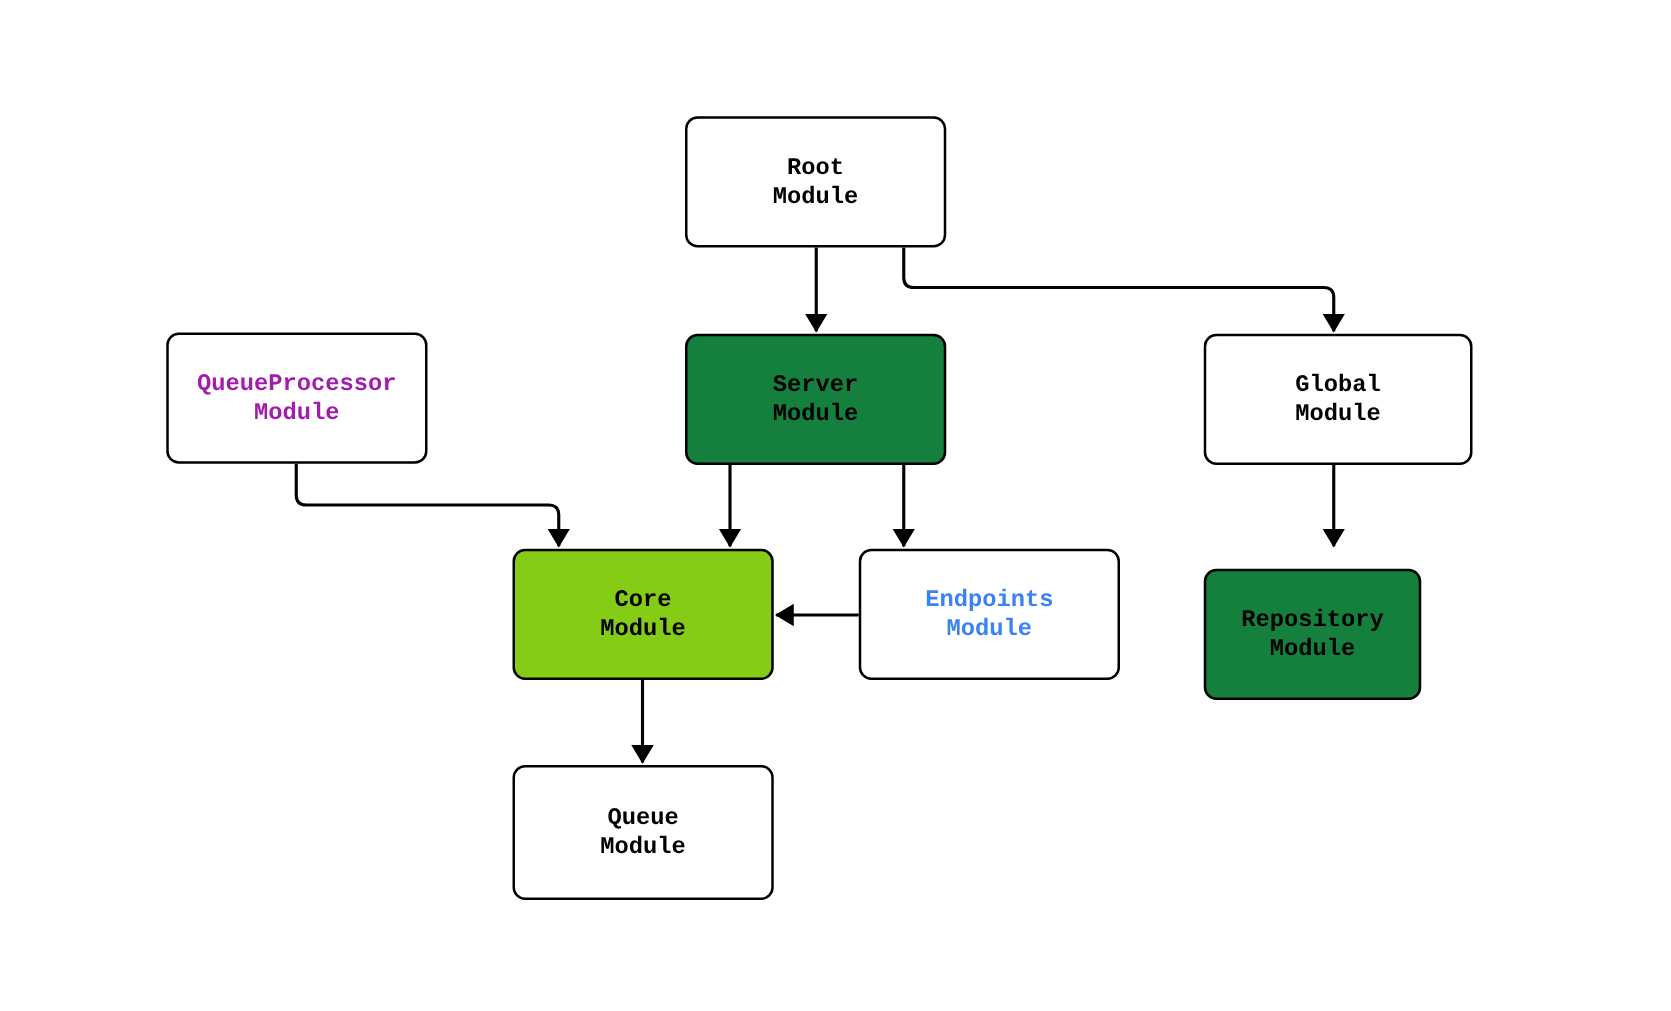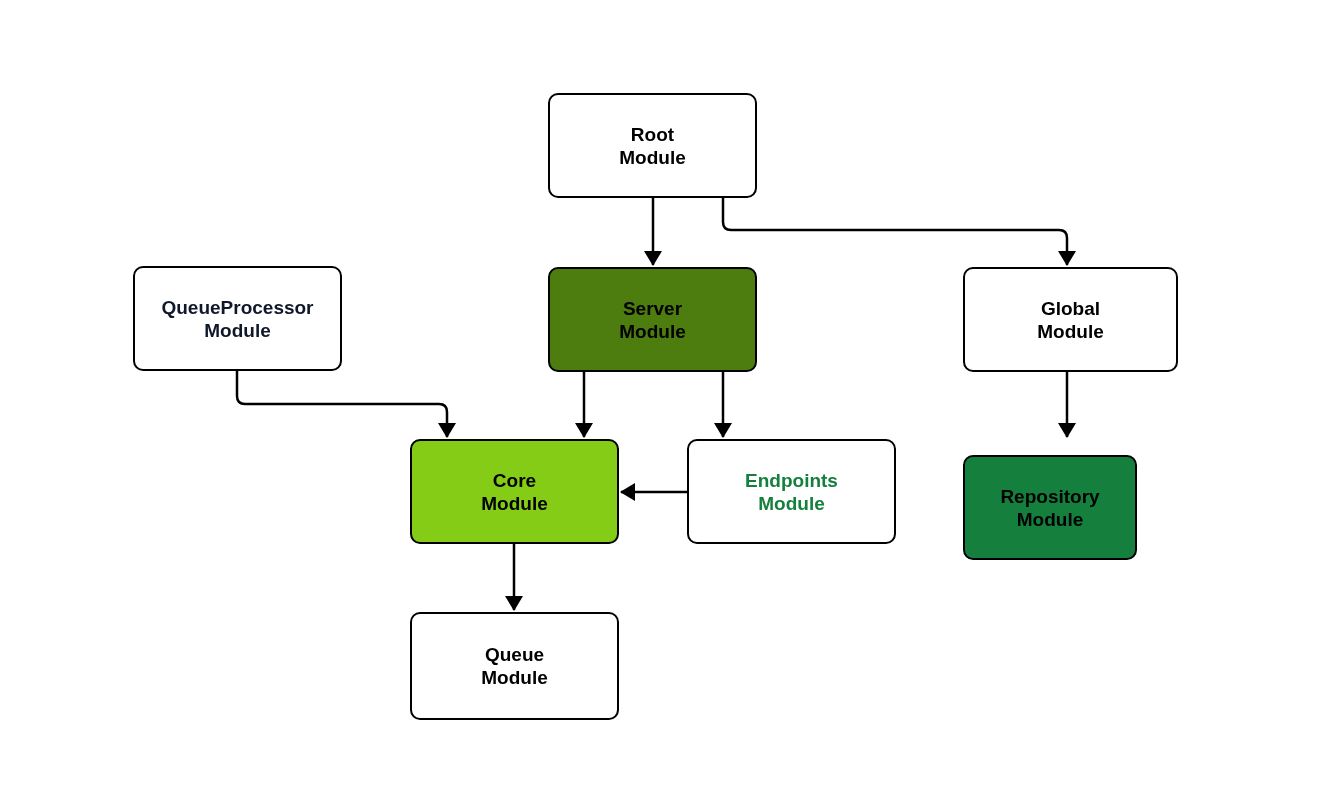--- a/index.html
+++ b/index.html
@@ -27,21 +27,21 @@
     box-sizing: border-box;
     background: #ffffff;
     border: 2.5px solid #000000;
     border-radius: 10px;
     display: flex;
     align-items: center;
     justify-content: center;
     text-align: center;
   }
   .node-label {
-    font-family: Liberation Sans, sans-serif;
+    font-family: Liberation Mono, monospace;
     font-weight: bold;
     font-size: 19px;
     line-height: 23px;
     color: #000000;
     white-space: pre-line;
   }
   .edge {
     fill: none;
     stroke: #000000;
     stroke-width: 2.5px;
@@ -67,37 +67,37 @@
         <path class="edge" d="M1067,372 L1067,437" stroke="#000000" marker-end="url(#arrowhead)"></path>
         <path class="edge" d="M514,544 L514,610" stroke="#000000" marker-end="url(#arrowhead)"></path>
       </g>
   </svg>
   <div id="nodes">
       <div class="node" style="left: 548px; top: 93px; width: 209px; height: 105px; background: rgb(255, 255, 255); border-color: rgb(0, 0, 0);">
         <span class="node-label" style="color: rgb(0, 0, 0);">Root
 Module</span>
       </div>
       <div class="node" style="left: 133px; top: 266px; width: 209px; height: 105px; background: rgb(255, 255, 255); border-color: rgb(0, 0, 0);">
-        <span class="node-label" style="color: #0f172a;">QueueProcessor
+        <span class="node-label" style="color: #a21caf;">QueueProcessor
 Module</span>
       </div>
-      <div class="node" style="left: 548px; top: 267px; width: 209px; height: 105px; background: #4d7c0f; border-color: rgb(0, 0, 0);">
+      <div class="node" style="left: 548px; top: 267px; width: 209px; height: 105px; background: #15803d; border-color: rgb(0, 0, 0);">
         <span class="node-label" style="color: rgb(0, 0, 0);">Server
 Module</span>
       </div>
       <div class="node" style="left: 963px; top: 267px; width: 215px; height: 105px; background: rgb(255, 255, 255); border-color: rgb(0, 0, 0);">
         <span class="node-label" style="color: rgb(0, 0, 0);">Global
 Module</span>
       </div>
       <div class="node" style="left: 410px; top: 439px; width: 209px; height: 105px; background: #84cc16; border-color: rgb(0, 0, 0); align-items: center;">
         <span class="node-label" style="color: rgb(0, 0, 0);">Core
 Module</span>
       </div>
       <div class="node" style="left: 687px; top: 439px; width: 209px; height: 105px; background: rgb(255, 255, 255); border-color: rgb(0, 0, 0);">
-        <span class="node-label" style="color: #15803d;">Endpoints
+        <span class="node-label" style="color: #3b82f6;">Endpoints
 Module</span>
       </div>
       <div class="node" style="left: 963px; top: 455px; width: 174px; height: 105px; background: #15803d; border-color: rgb(0, 0, 0);">
         <span class="node-label" style="color: rgb(0, 0, 0);">Repository
 Module</span>
       </div>
       <div class="node" style="left: 410px; top: 612px; width: 209px; height: 108px; background: rgb(255, 255, 255); border-color: rgb(0, 0, 0);">
         <span class="node-label" style="color: rgb(0, 0, 0);">Queue
 Module</span>
       </div>

